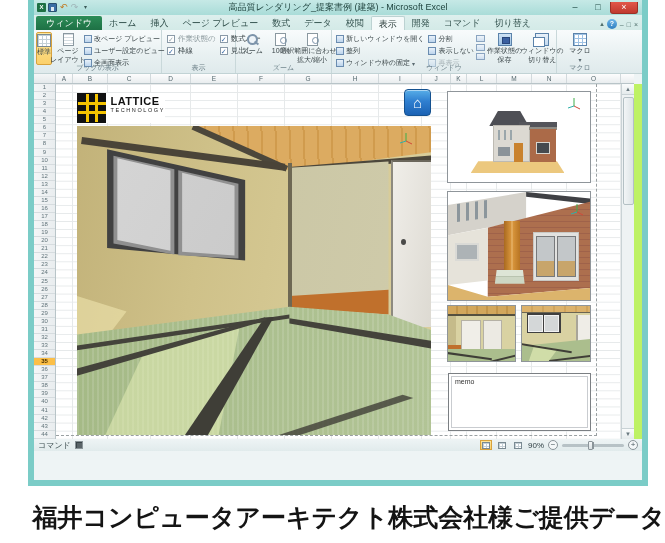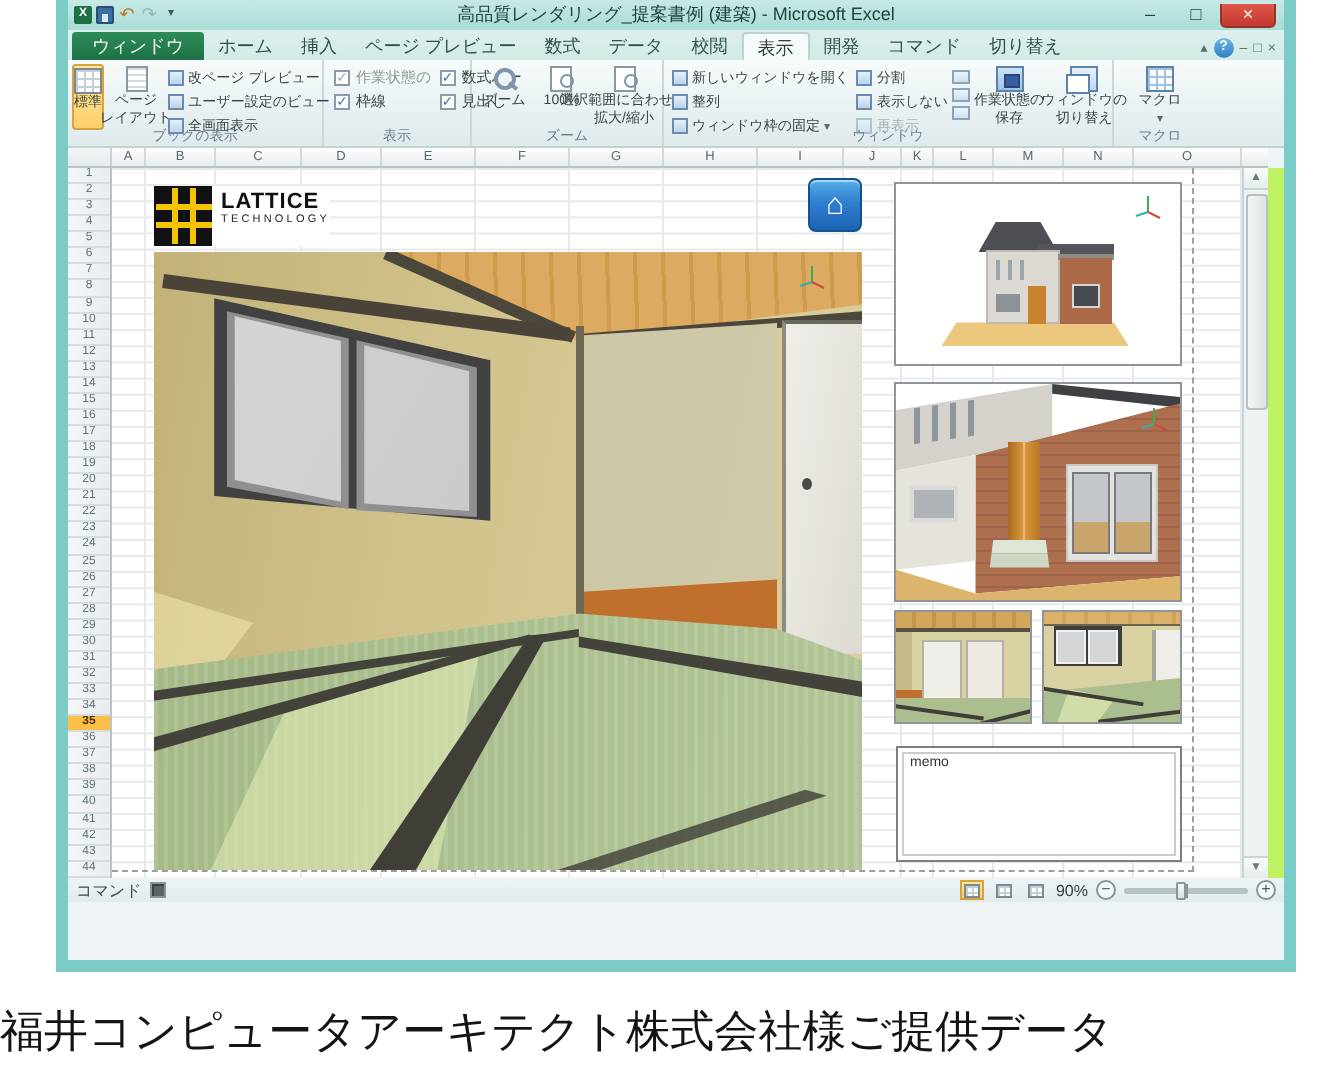--- a/index.html
+++ b/index.html
@@ -267,22 +267,22 @@
     background-image:linear-gradient(#c4d0d6 1px,transparent 1px),linear-gradient(90deg,#c4d0d6 1px,transparent 1px);
     background-size:3px 3px; }
   .zoom-pct { font-size:8px; color:#2f3f44; }
   .zbtn { width:10px; height:10px; border:1px solid #8a9499; border-radius:50%; font-size:8px;
     line-height:8px; text-align:center; color:#4a5a60; background:#f4f7f8; }
   .ztrack { width:62px; height:3px; background:#b7c2c6; position:relative; border-radius:2px; }
   .ztick { position:absolute; left:50%; top:-2px; width:1px; height:7px; background:#8a9499; }
   .zthumb { position:absolute; left:42%; top:-3px; width:5px; height:9px;
     background:linear-gradient(#f4f7f8,#d8e0e2); border:1px solid #8a9499; border-radius:1px; }
 
-  .caption { position:absolute; left:0; right:0; top:501px; text-align:left; font-size:22px;
-    font-weight:400; color:#141414; letter-spacing:0px; }
+  .caption { position:absolute; left:0; right:0; top:501px; text-align:right; font-size:25px;
+    font-weight:700; color:#141414; letter-spacing:0px; }
 </style>
 </head>
 <body>
 
 <div class="page">
   <div class="window">
 
     <div class="titlebar">
       <div class="qat">
         <span class="qat-ic ic-excel">X</span>

